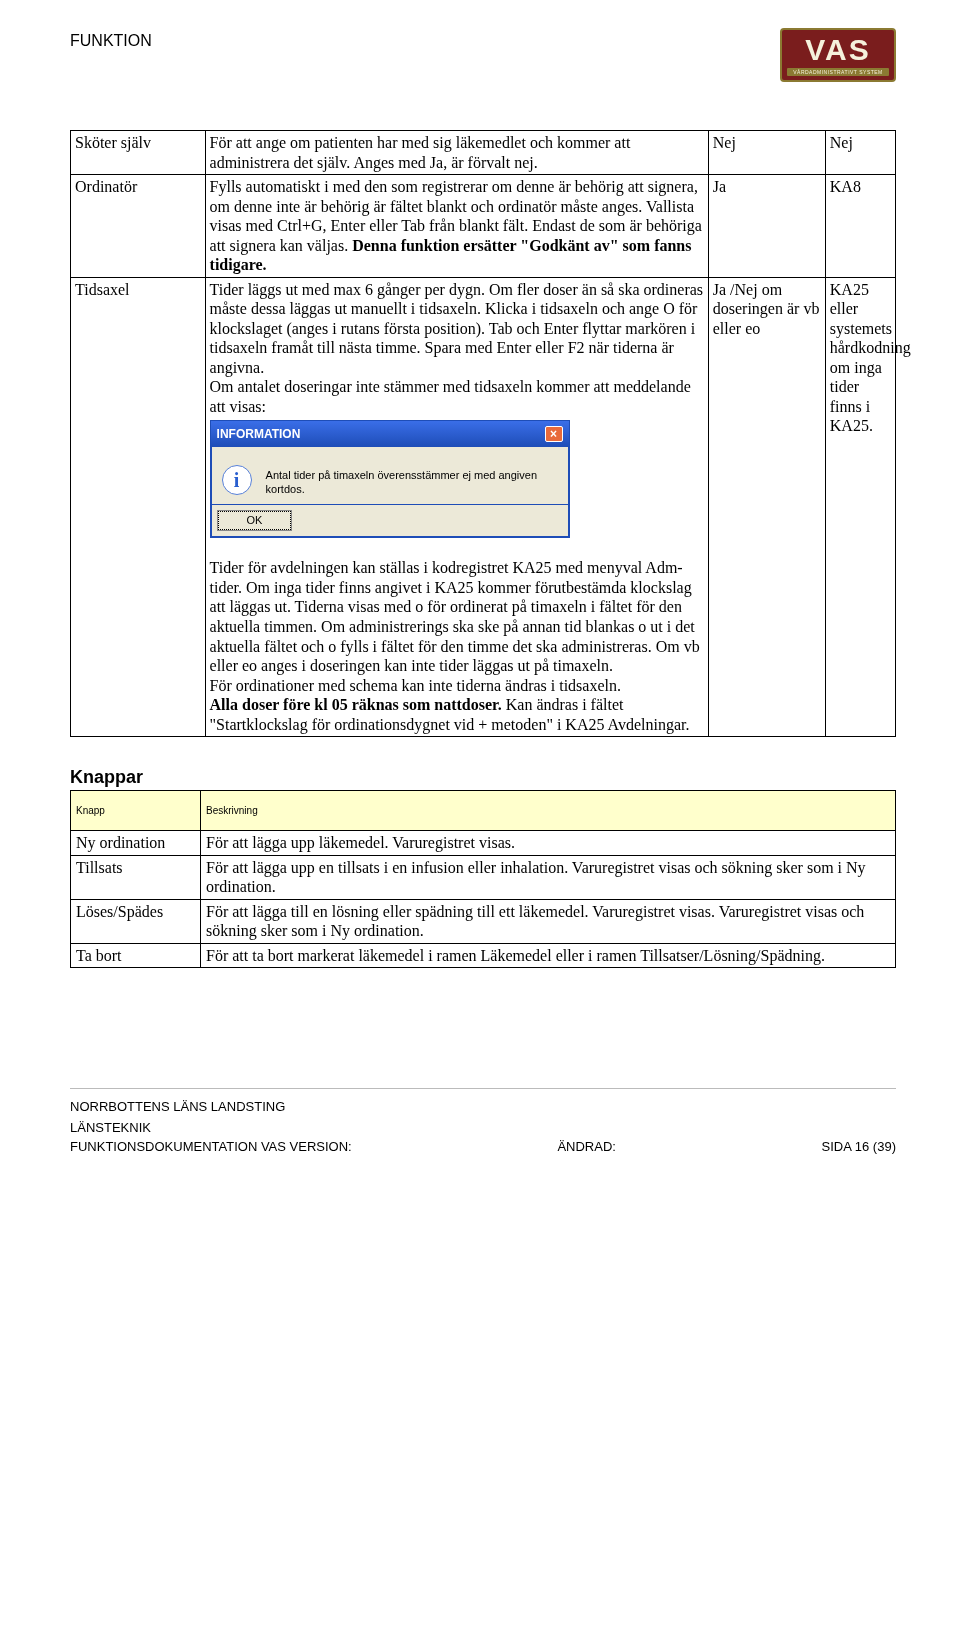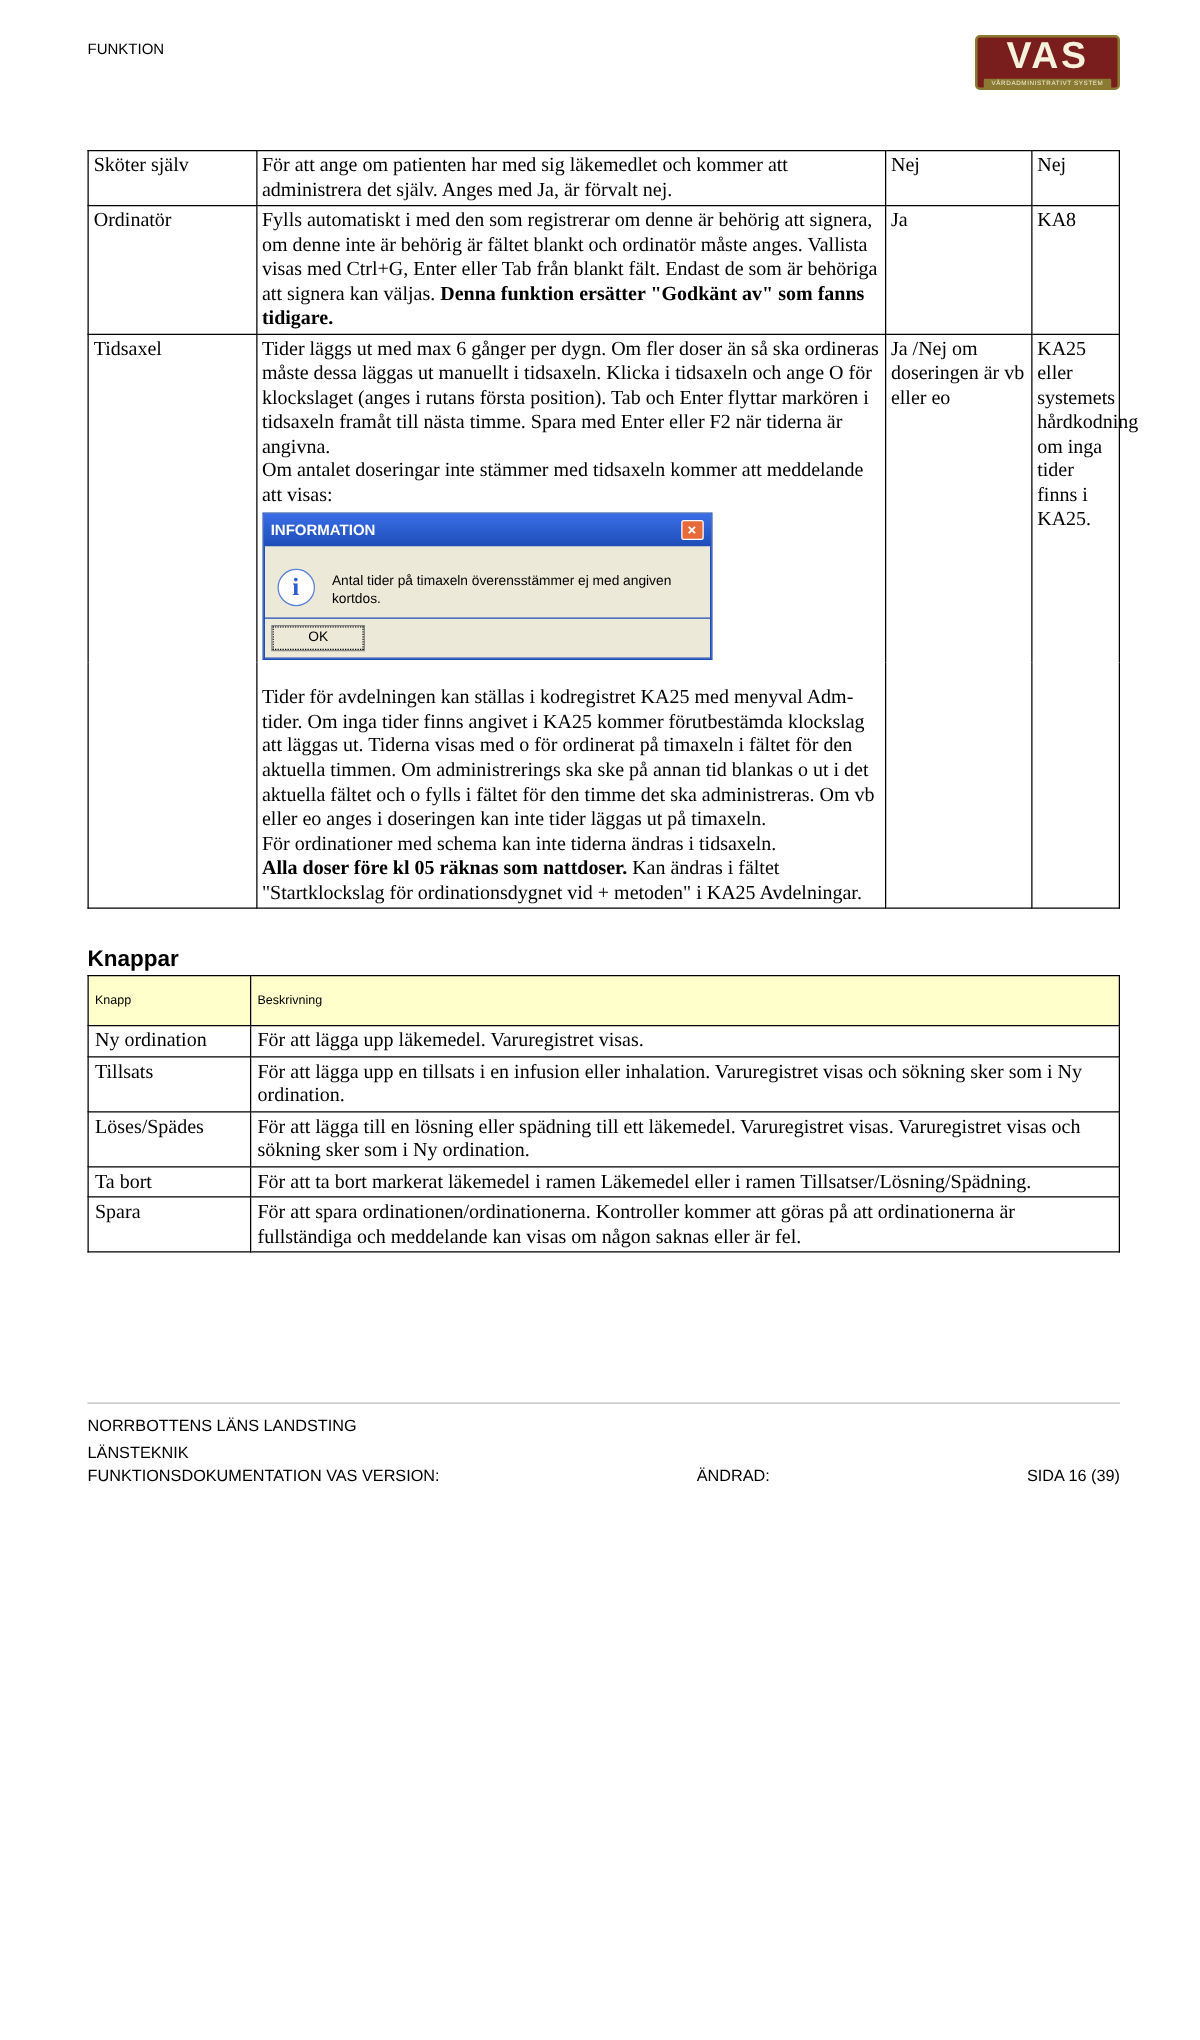--- a/index.html
+++ b/index.html
@@ -16,26 +16,26 @@
     padding: 28px 64px 20px 70px;
   }
   .header {
     display: flex;
     justify-content: space-between;
     align-items: flex-start;
     margin-bottom: 48px;
   }
   .header-left {
     font-family: Arial, sans-serif;
-    font-size: 12px;
+    font-size: 16px;
     padding-top: 4px;
   }
   .logo {
     width: 116px;
-    height: 44px;
+    height: 54px;
     background: #7a1d1d;
     border: 2px solid #8b7a32;
     border-radius: 4px;
     position: relative;
     display: flex;
     flex-direction: column;
     align-items: center;
     justify-content: center;
   }
   .logo-inner {
@@ -295,24 +295,20 @@
         <td>För att lägga upp en tillsats i en infusion eller inhalation. Varuregistret visas och sökning sker som i Ny ordination.</td>
       </tr>
       <tr>
         <td>Löses/Spädes</td>
         <td>För att lägga till en lösning eller spädning till ett läkemedel. Varuregistret visas. Varuregistret visas och sökning sker som i Ny ordination.</td>
       </tr>
       <tr>
         <td>Ta bort</td>
         <td>För att ta bort markerat läkemedel i ramen Läkemedel eller i ramen Tillsatser/Lösning/Spädning.</td>
       </tr>
-      <tr>
-        <td>Spara</td>
-        <td>För att spara ordinationen/ordinationerna. Kontroller kommer att göras på att ordinationerna är fullständiga och meddelande kan visas om någon saknas eller är fel.</td>
-      </tr>
     </tbody>
   </table>
 
   <div class="footer">
     <div>NORRBOTTENS LÄNS LANDSTING</div>
     <div style="margin-top:6px;">LÄNSTEKNIK</div>
     <div class="footer-row">
       <span>FUNKTIONSDOKUMENTATION VAS VERSION:</span>
       <span>ÄNDRAD:</span>
       <span>SIDA 16 (39)</span>

